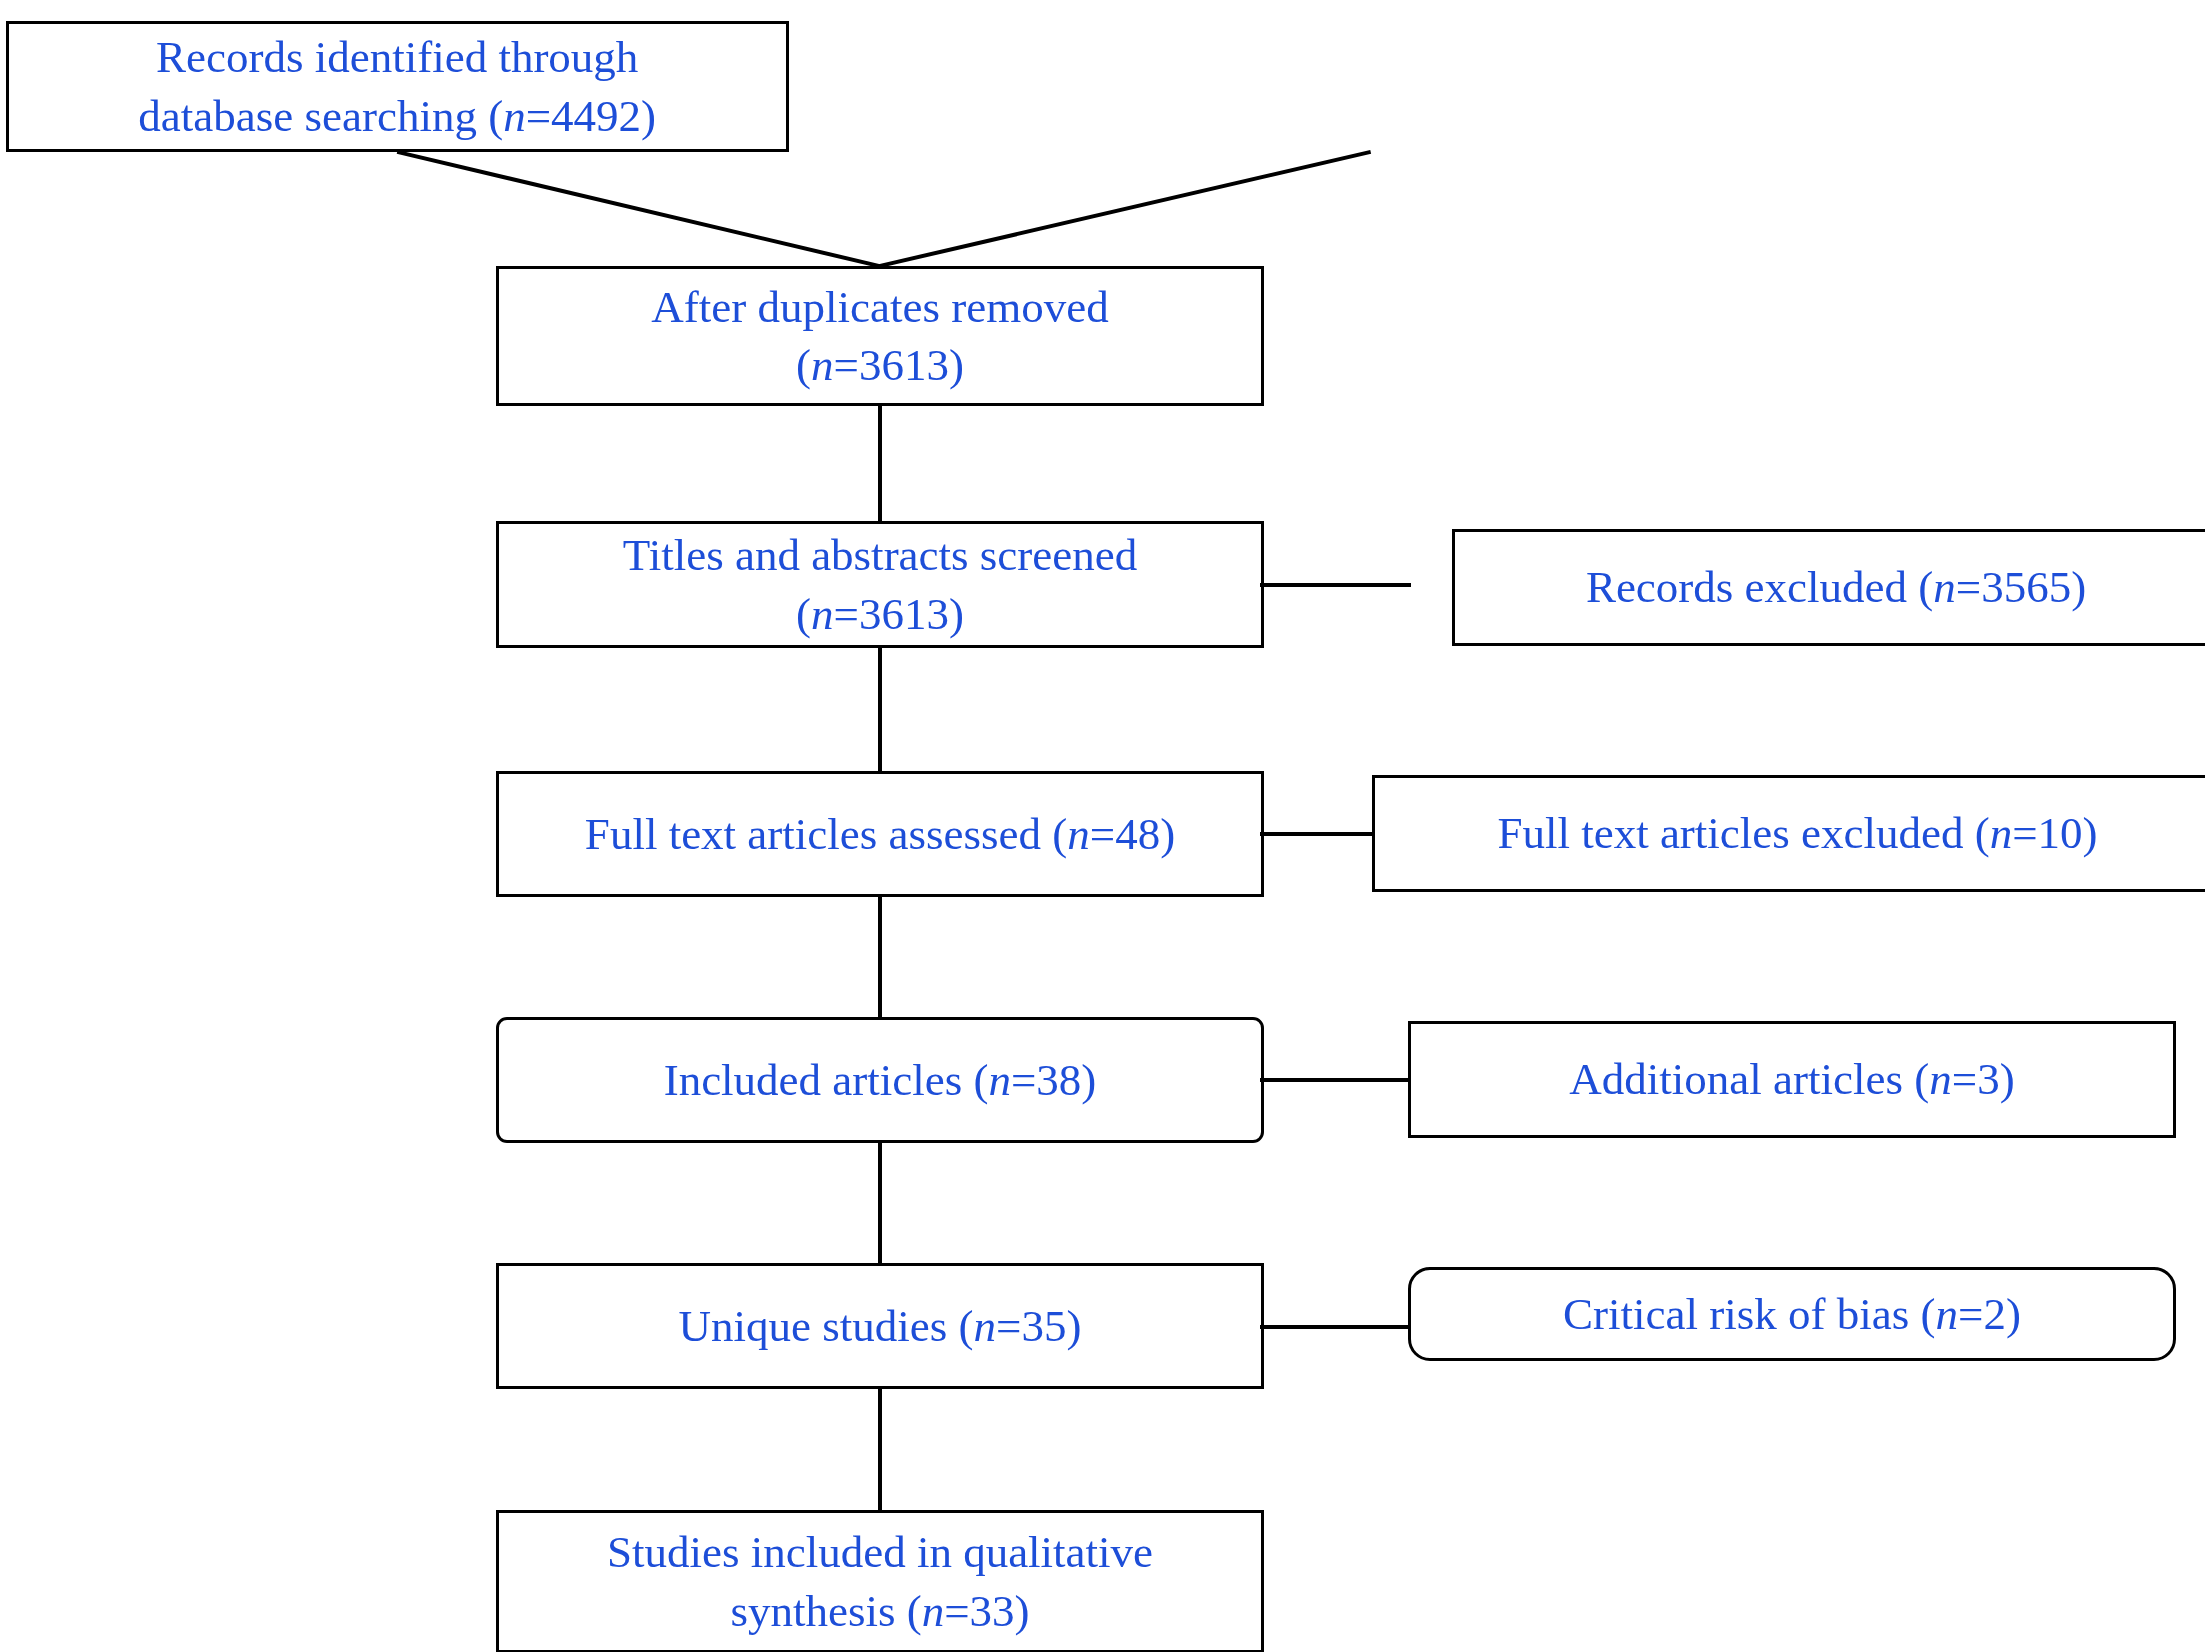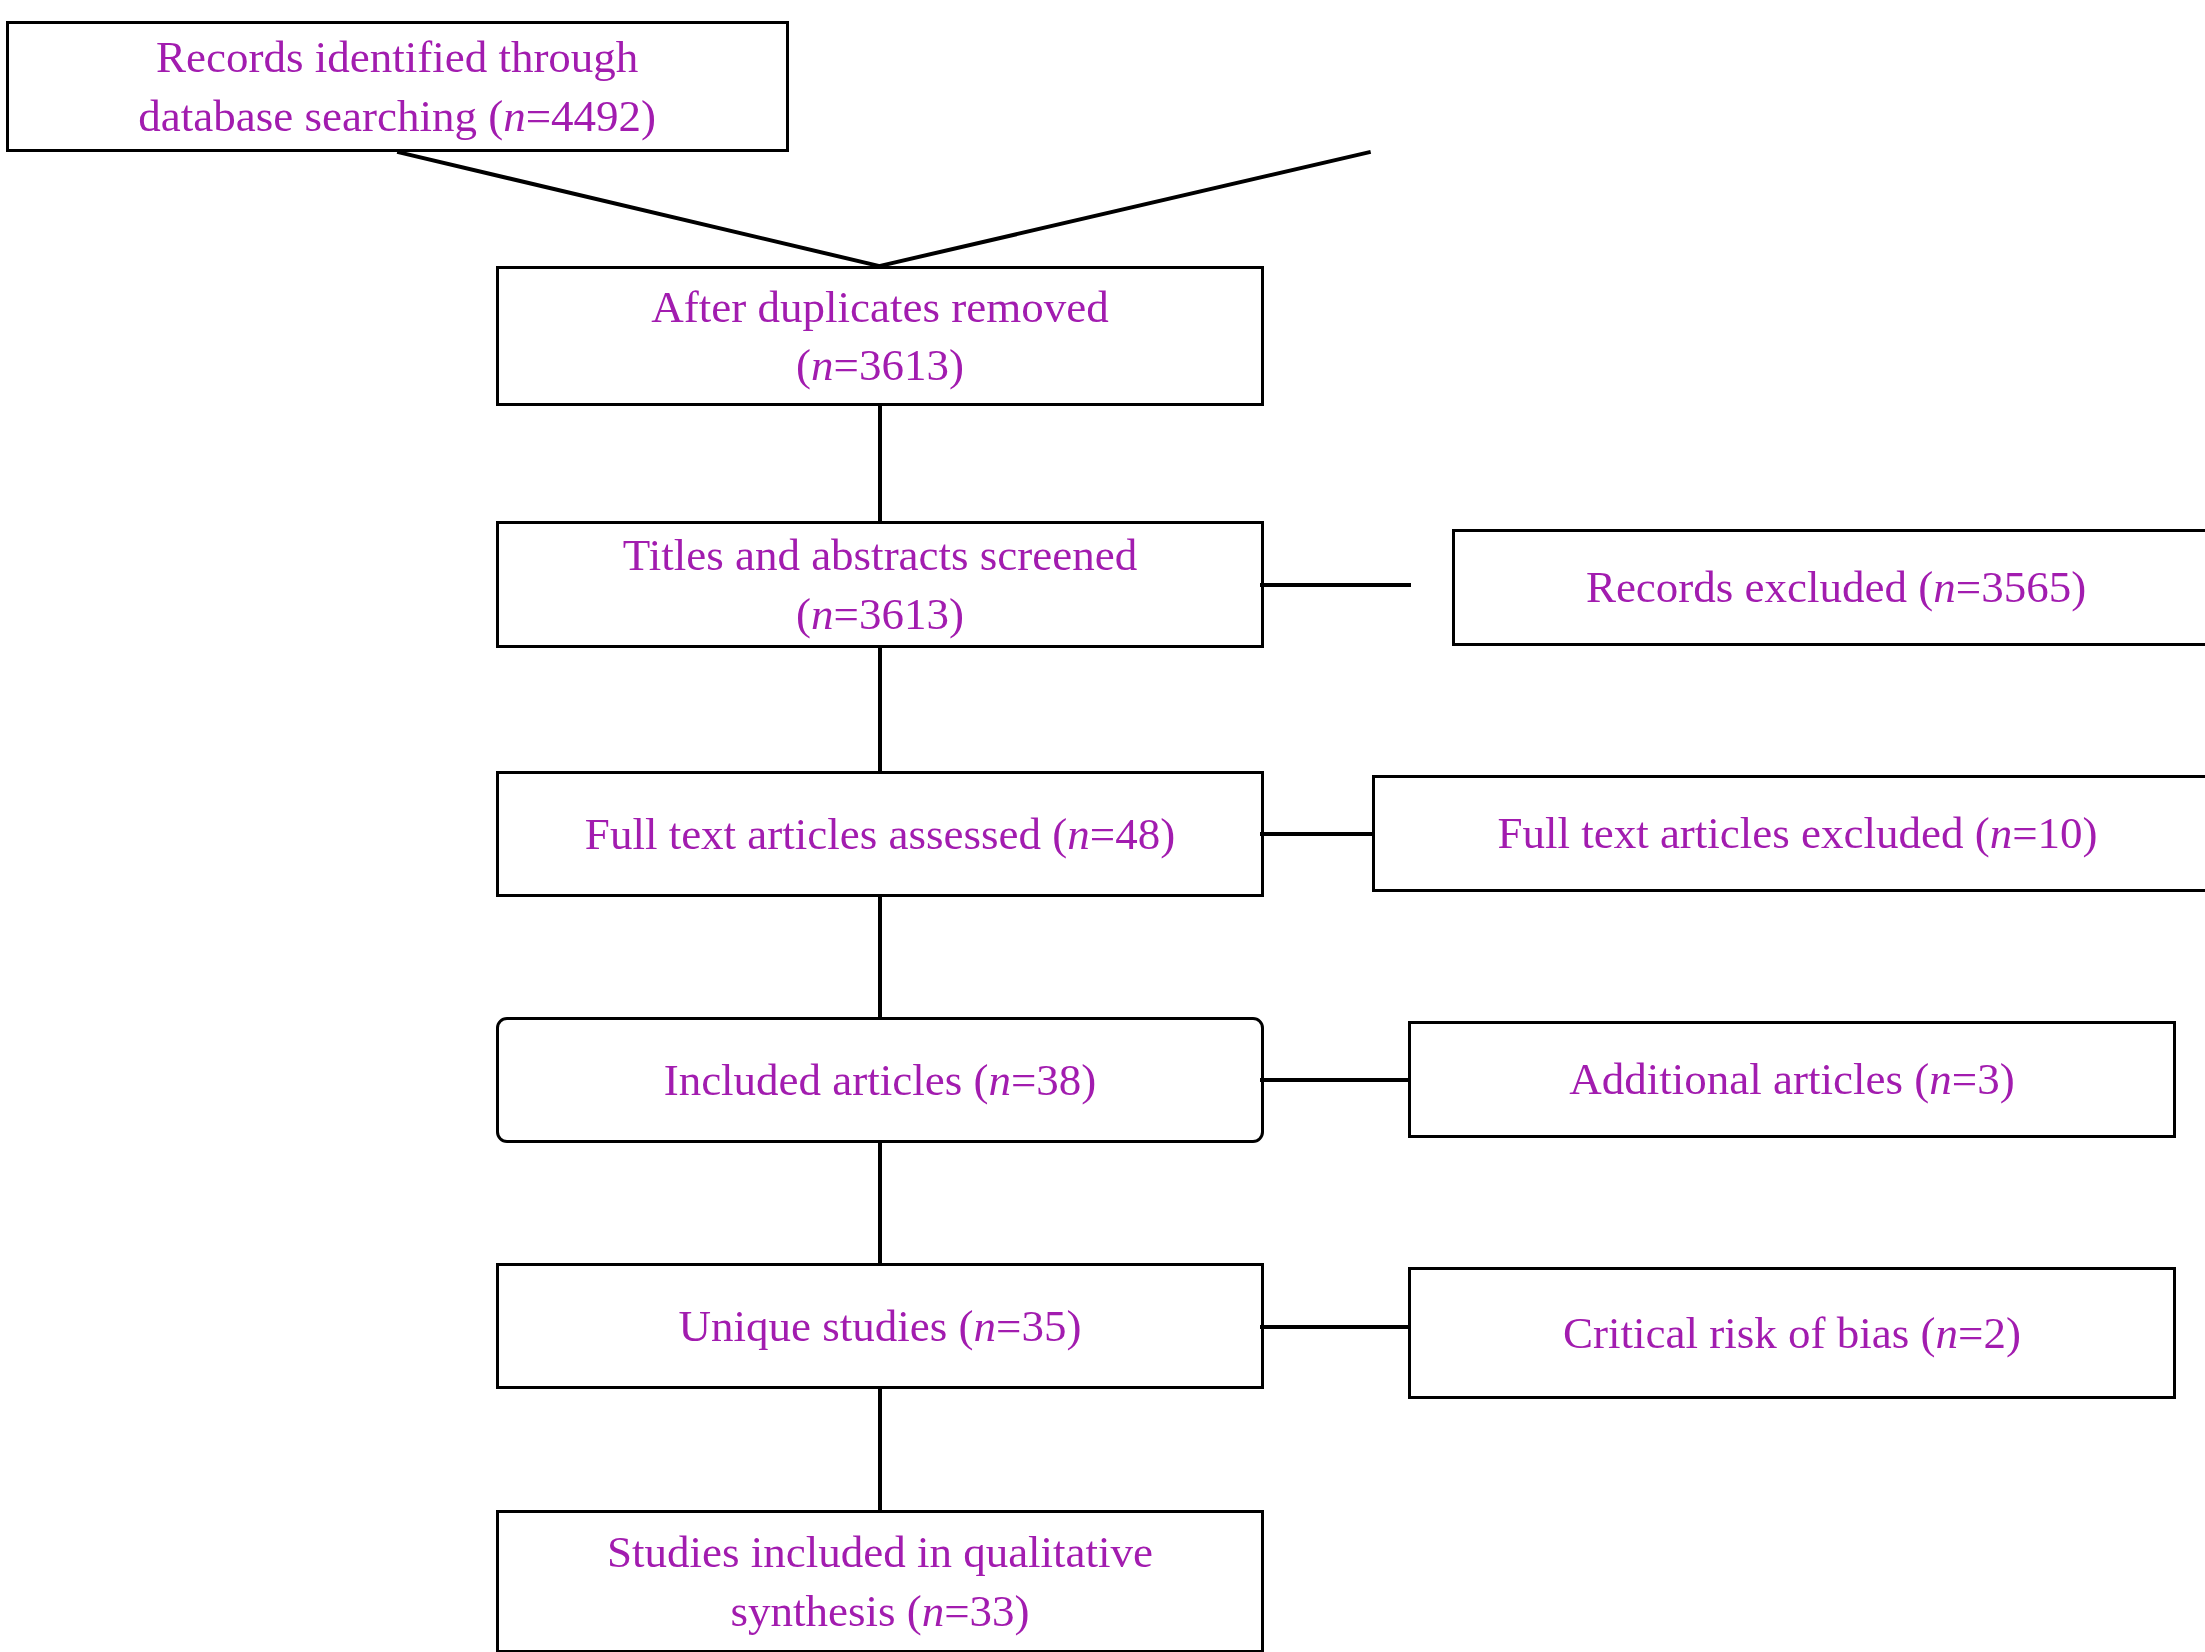--- a/index.html
+++ b/index.html
@@ -17,21 +17,21 @@
   }
   .node {
     position: absolute;
     box-sizing: border-box;
     border: 3.4px solid #000000;
     background: #ffffff;
     display: flex;
     align-items: center;
     justify-content: center;
     text-align: center;
-    color: #a21caf;
+    color: #1d4ed8;
     font-size: 45px;
     line-height: 1.30;
     padding: 3.4px 10.3px;
   }
   .node .txt {
     display: block;
     width: 100%;
     white-space: pre-line;
   }
   .node i {
@@ -115,21 +115,21 @@
   </div>
 
   <div class="vline" style="left:878px; top:1141px; height:125px;"></div>
 
   <div class="node" style="left:496px; top:1263px; width:768px; height:126px;text-align:center;">
     <span class="txt"><span>Unique studies (</span><i>n</i><span>=35)</span></span>
   </div>
 
   <div class="hline" style="left:1260px; top:1325px; width:151px;"></div>
 
-  <div class="node" style="left:1408px; top:1267px; width:768px; height:132px;">
+  <div class="node" style="left:1408px; top:1267px; width:768px; height:94px;border-radius:22px;">
     <span class="txt"><span>Critical risk of bias (</span><i>n</i><span>=2)</span></span>
   </div>
 
   <div class="vline" style="left:878px; top:1387px; height:125px;"></div>
 
   <div class="node" style="left:496px; top:1510px; width:768px; height:143px;text-align:center;">
     <span class="txt"><span>Studies included in qualitative</span><br><span>synthesis (</span><i>n</i><span>=33)</span></span>
   </div>
 
 </div>

